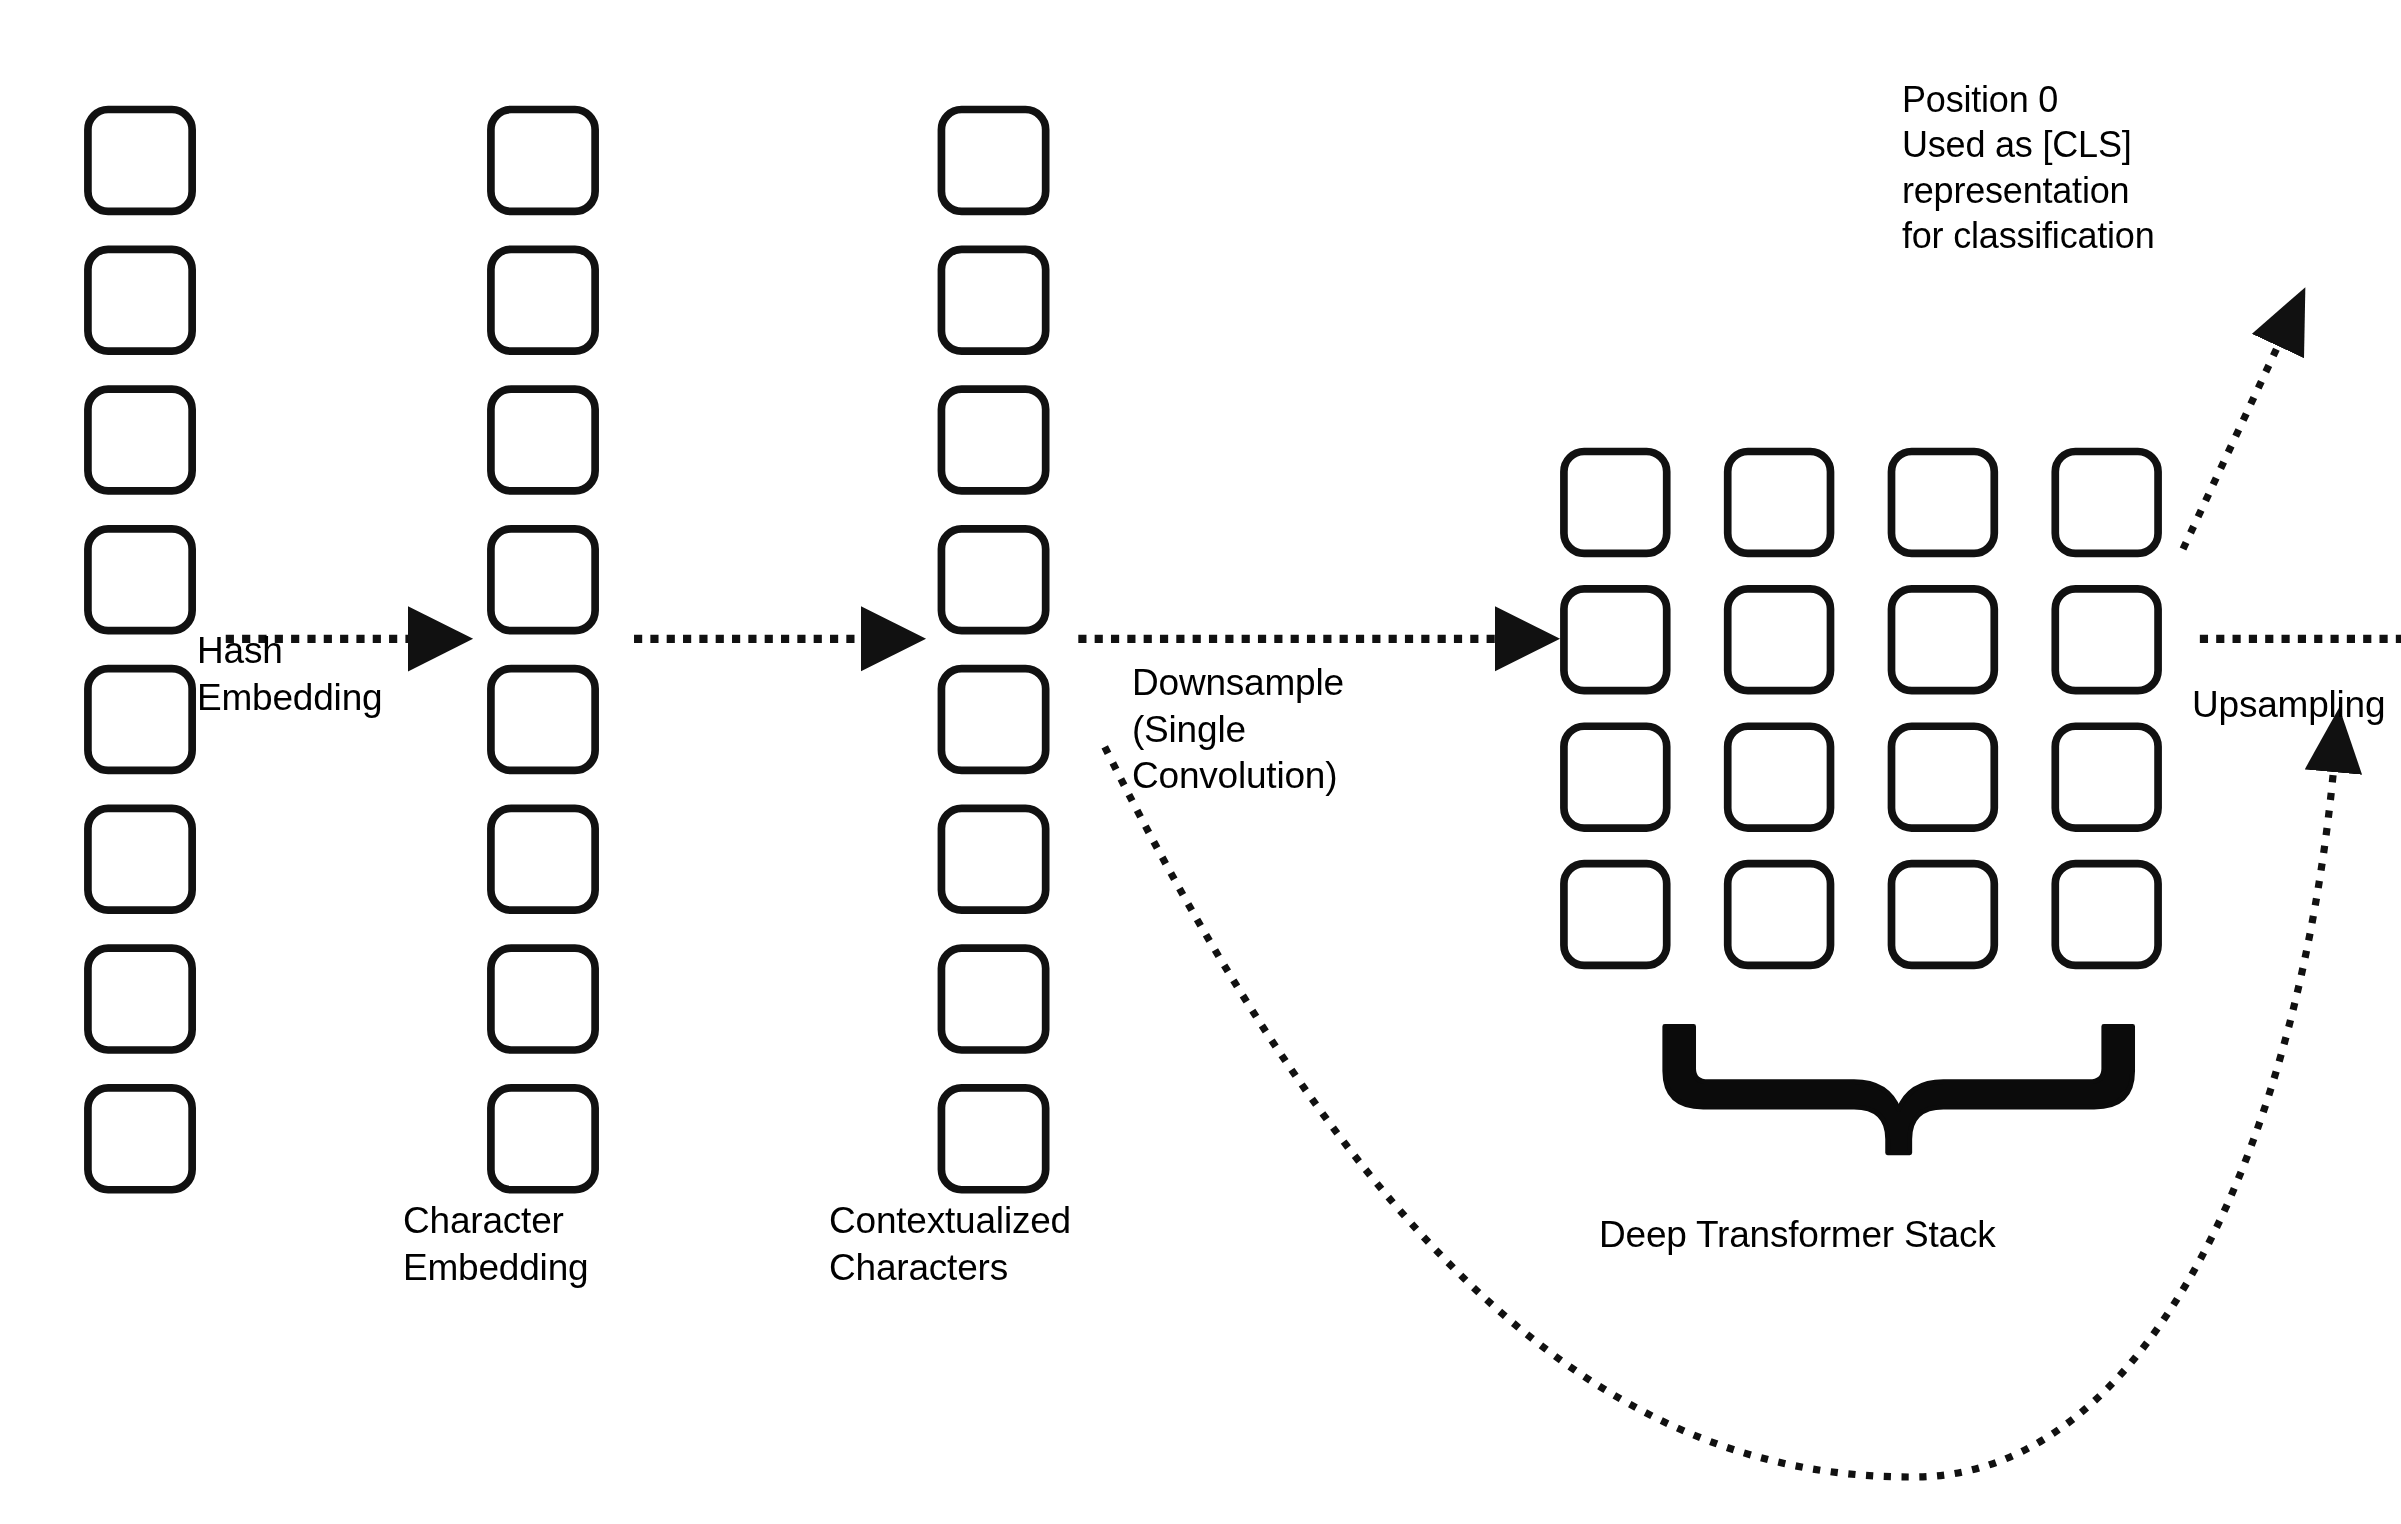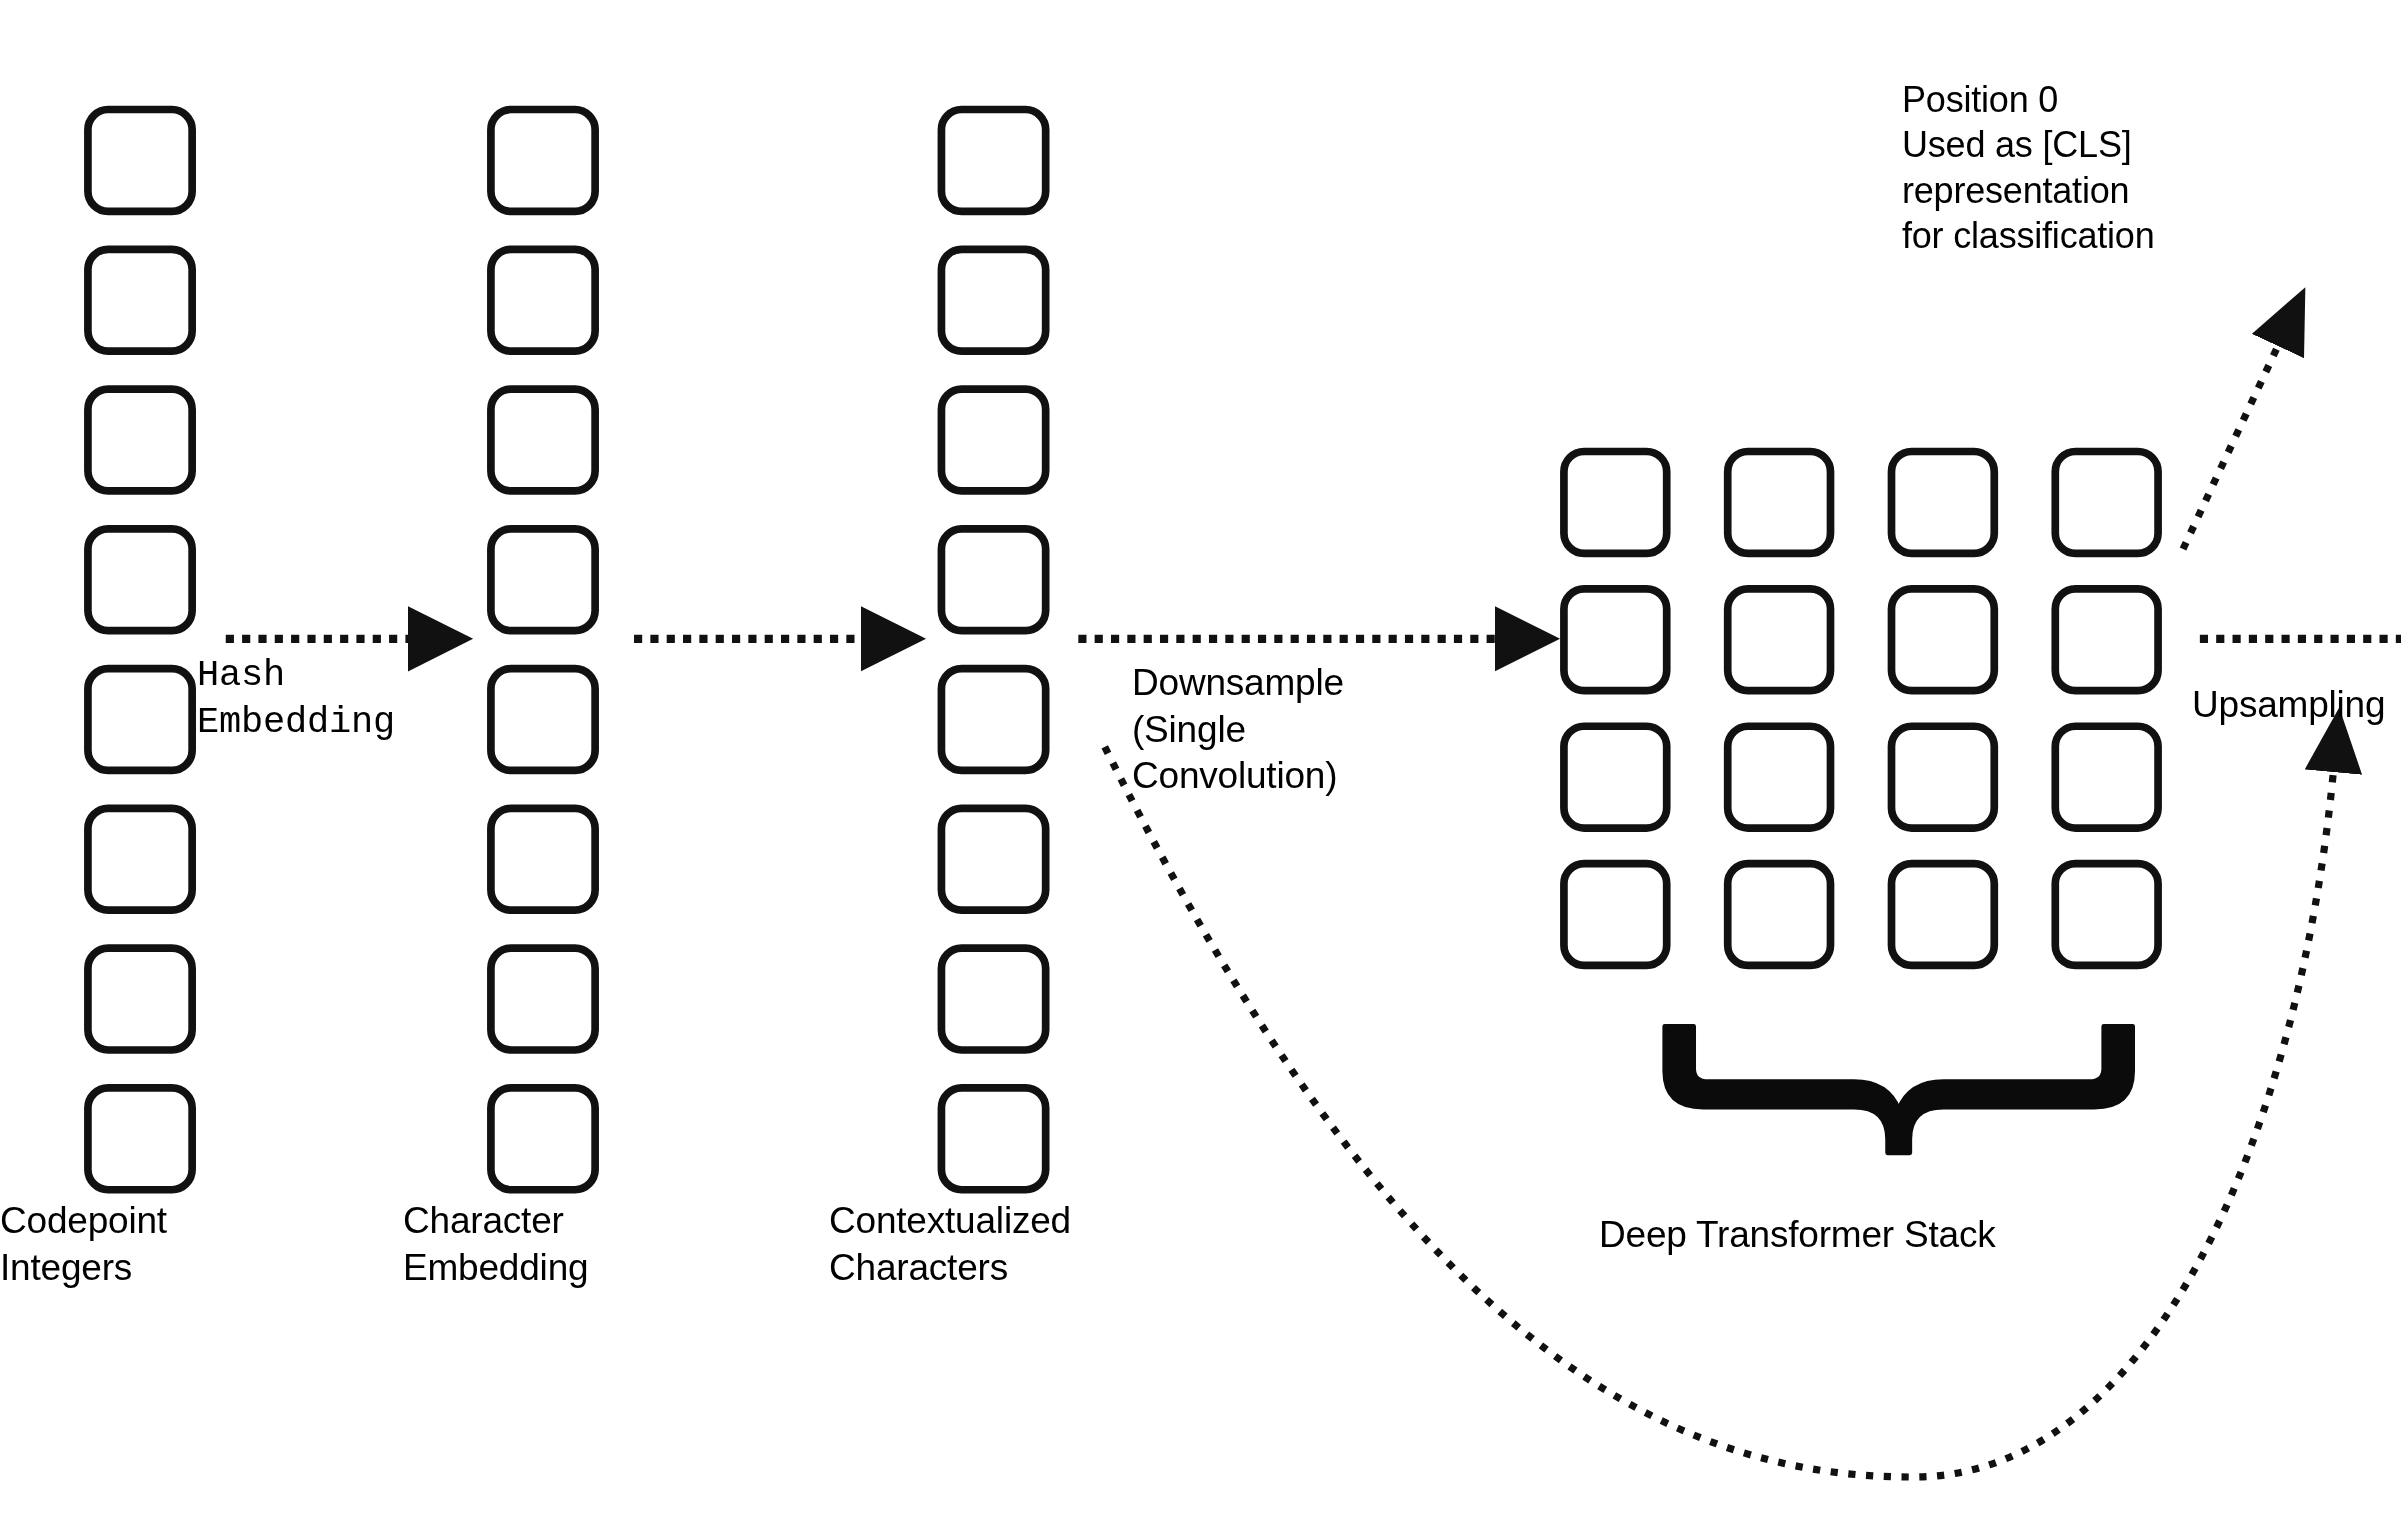--- a/index.html
+++ b/index.html
@@ -147,32 +147,30 @@
              Q4380,2252 4350,2252
              L4046,2252
              Q3976,2252 3953,2310
              Q3930,2252 3860,2252
              L3556,2252
              Q3526,2252 3526,2225
              L3526,2137
              Z" fill="#0b0b0b" stroke="#0b0b0b" stroke-width="10" stroke-linejoin="round"></path>
   </svg>
 
-  <div class="col-label" style="left:0px; top:1198px; width:280px;">Codepoint
-Integers</div>
 
   <div class="col-label" style="left:403px; top:1198px; width:280px;">Character
 Embedding</div>
 
   <div class="col-label" style="left:829px; top:1198px; width:329px;">Contextualized
 Characters</div>
 
   <div class="stack-label" style="left:1599px; top:1212px; width:576px;">Deep Transformer Stack</div>
 
-  <div class="arrow-label" style="left:197px; top:652px; width:288px;font-family:Liberation Mono, monospace;">Hash
+  <div class="arrow-label" style="left:197px; top:628px; width:288px;">Hash
 Embedding</div>
 
 
   <div class="arrow-label" style="left:1132px; top:660px; width:355px;">Downsample
 (Single
 Convolution)</div>
 
   <div class="arrow-label" style="left:2192px; top:682px; width:298px;">Upsampling</div>
 
   <div class="annot" style="left:1902px; top:77px; width:447px;">Position 0

